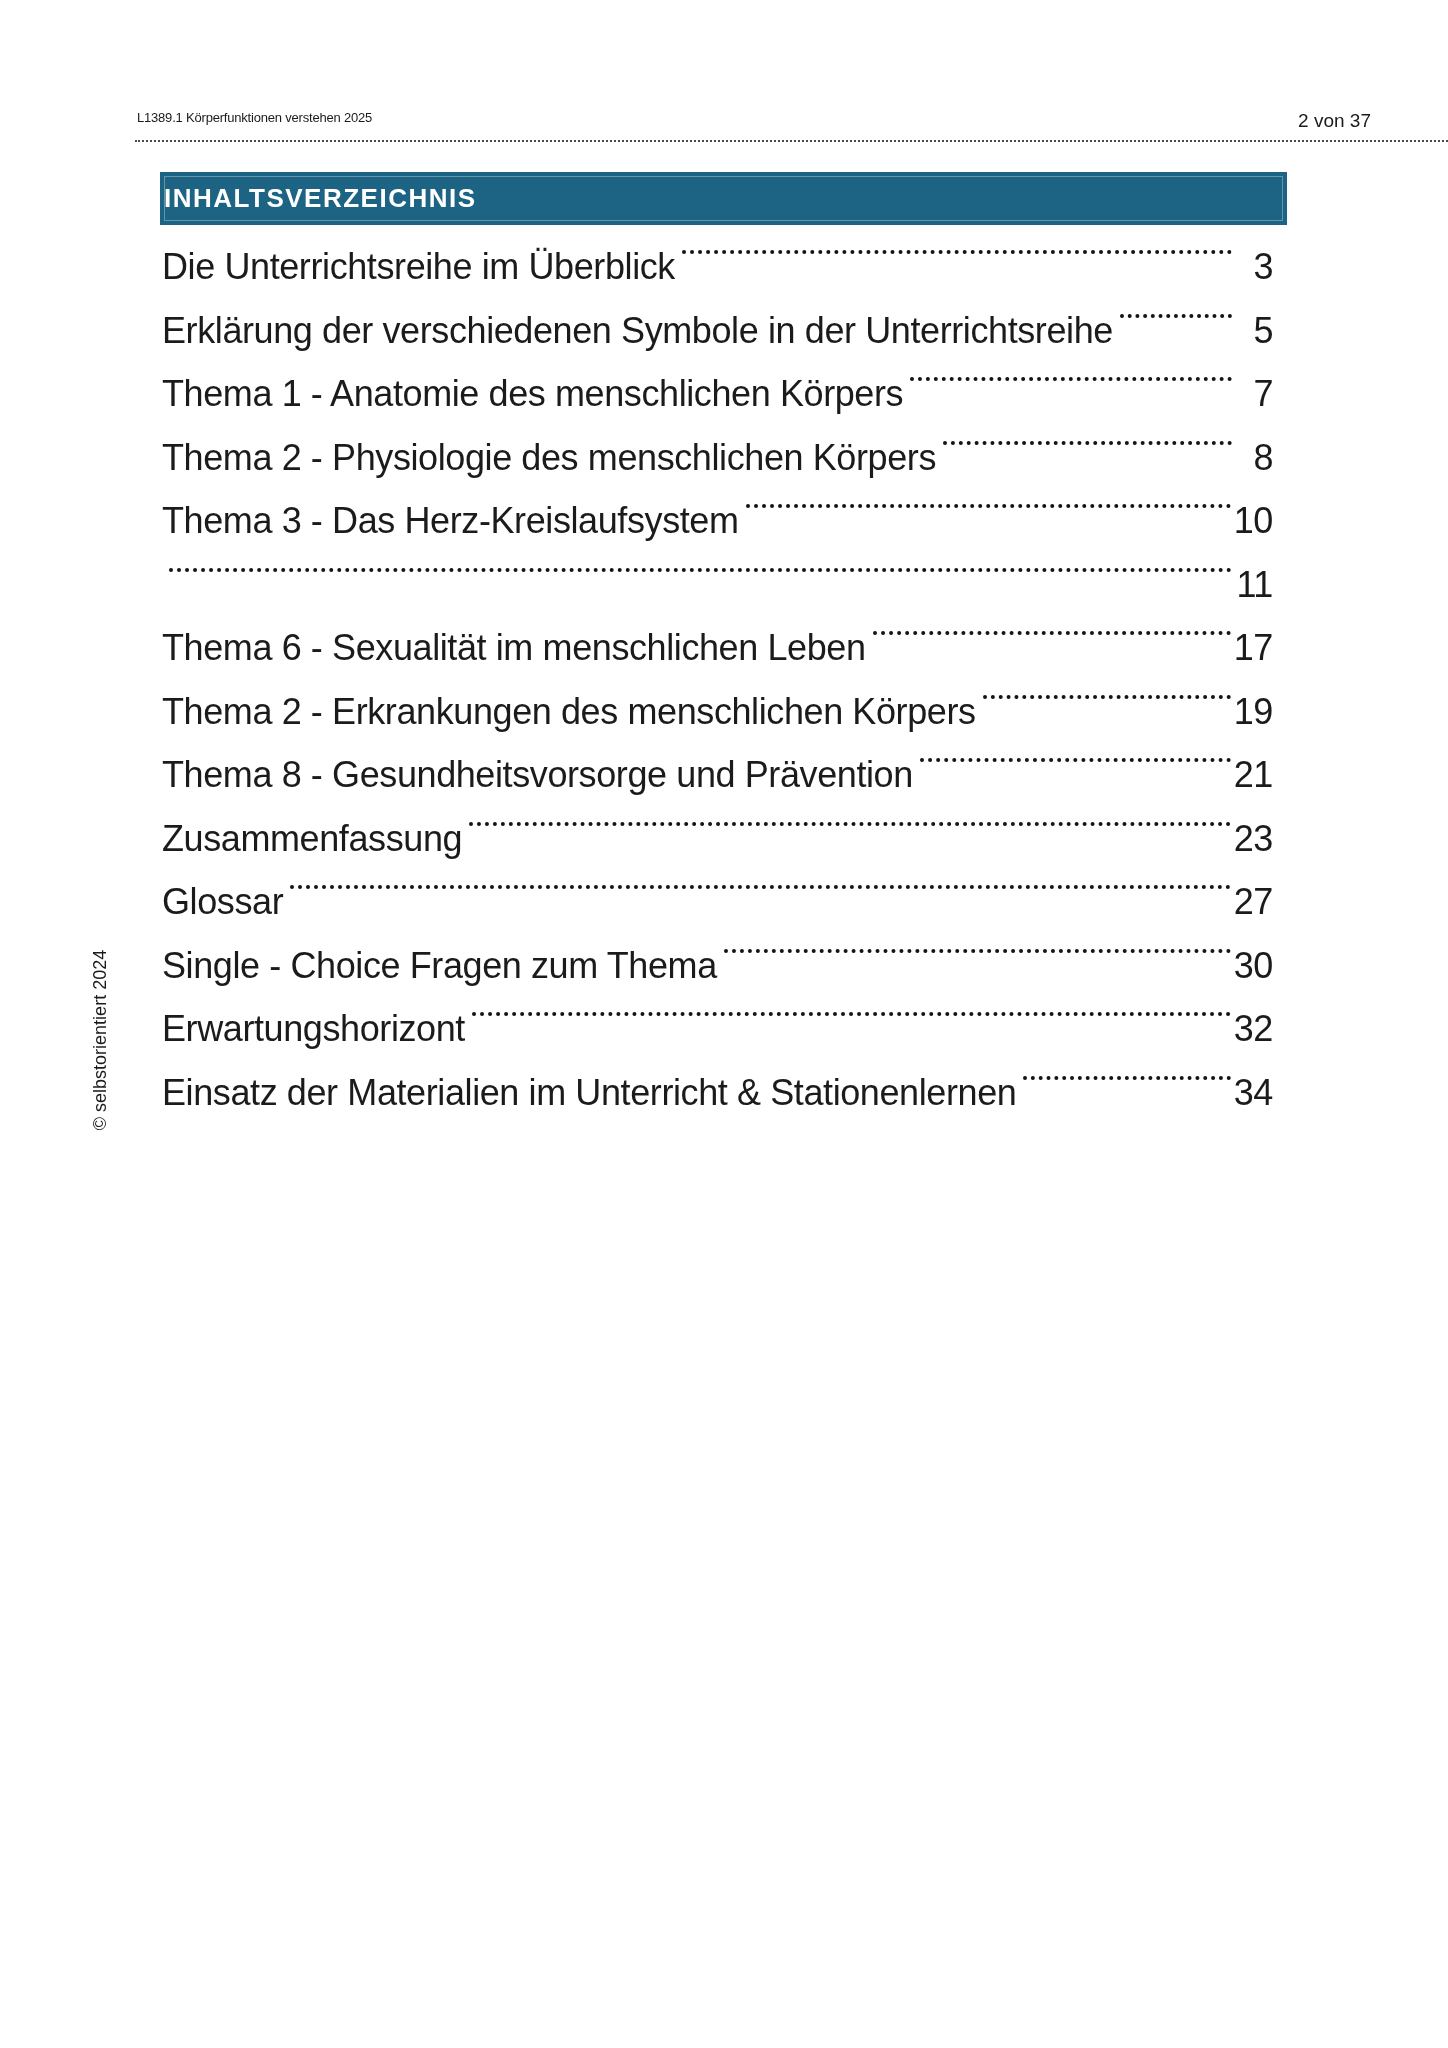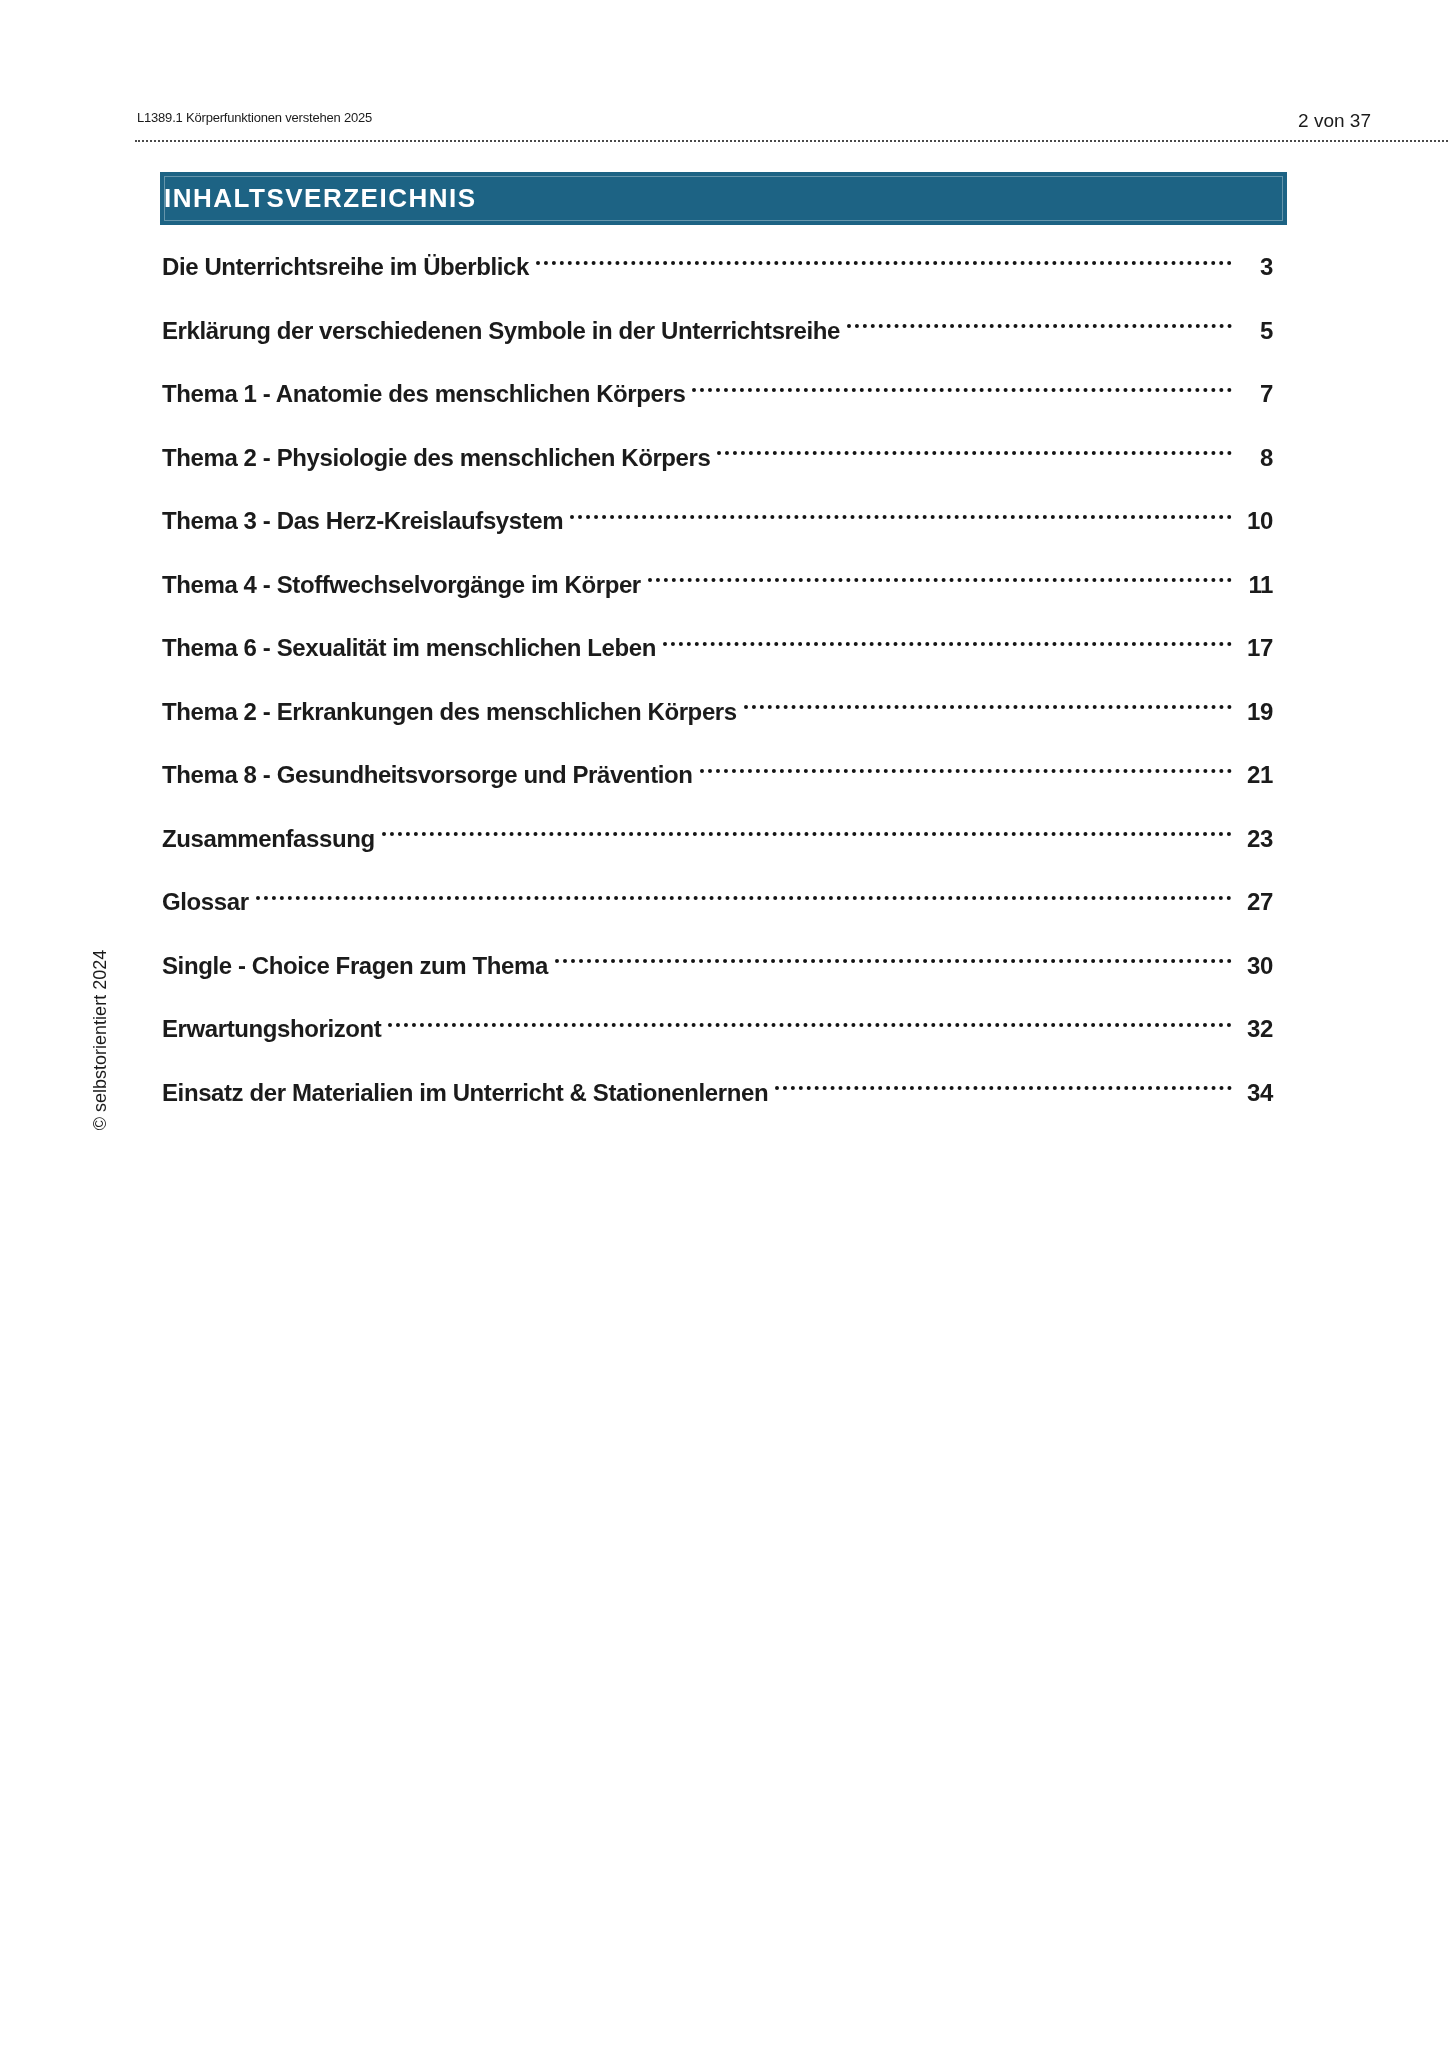--- a/index.html
+++ b/index.html
@@ -40,22 +40,22 @@
     position: relative;
     color: #ffffff; font-weight: bold;
     font-size: 26px; letter-spacing: 1.5px;
     padding-left: 4px; white-space: nowrap;
   }
   
   .toc {
     position: absolute; left: 162px; top: 250px; width: 1111px;
   }
   .toc-row {
-    display: flex; align-items: center;
-    font-weight: bold; font-size: 24px; line-height: 33px;
+    display: flex; align-items: flex-start;
+    font-weight: normal; font-size: 36px; line-height: 33px;
     letter-spacing: -0.4px;
     margin-bottom: 30.5px;
   }
   .toc-row:last-child { margin-bottom: 0; }
   .toc-title { flex: 0 0 auto; white-space: nowrap; }
   .toc-dots {
     flex: 1 1 auto; min-width: 24px;
     border-bottom: 4px dotted #141414;
     height: 0; margin: 0 3px 8px 7px;
   }
@@ -107,21 +107,20 @@
     <span class="toc-page">8</span>
   </div>
 
   <div class="toc-row">
     <span class="toc-title">Thema 3 - Das Herz-Kreislaufsystem</span>
     <span class="toc-dots"></span>
     <span class="toc-page">10</span>
   </div>
 
   <div class="toc-row">
-    <span class="toc-title">Thema 4 - Stoffwechselvorgänge im Körper</span>
     <span class="toc-dots"></span>
     <span class="toc-page">11</span>
   </div>
 
 
   <div class="toc-row">
     <span class="toc-title">Thema 6 - Sexualität im menschlichen Leben</span>
     <span class="toc-dots"></span>
     <span class="toc-page">17</span>
   </div>

